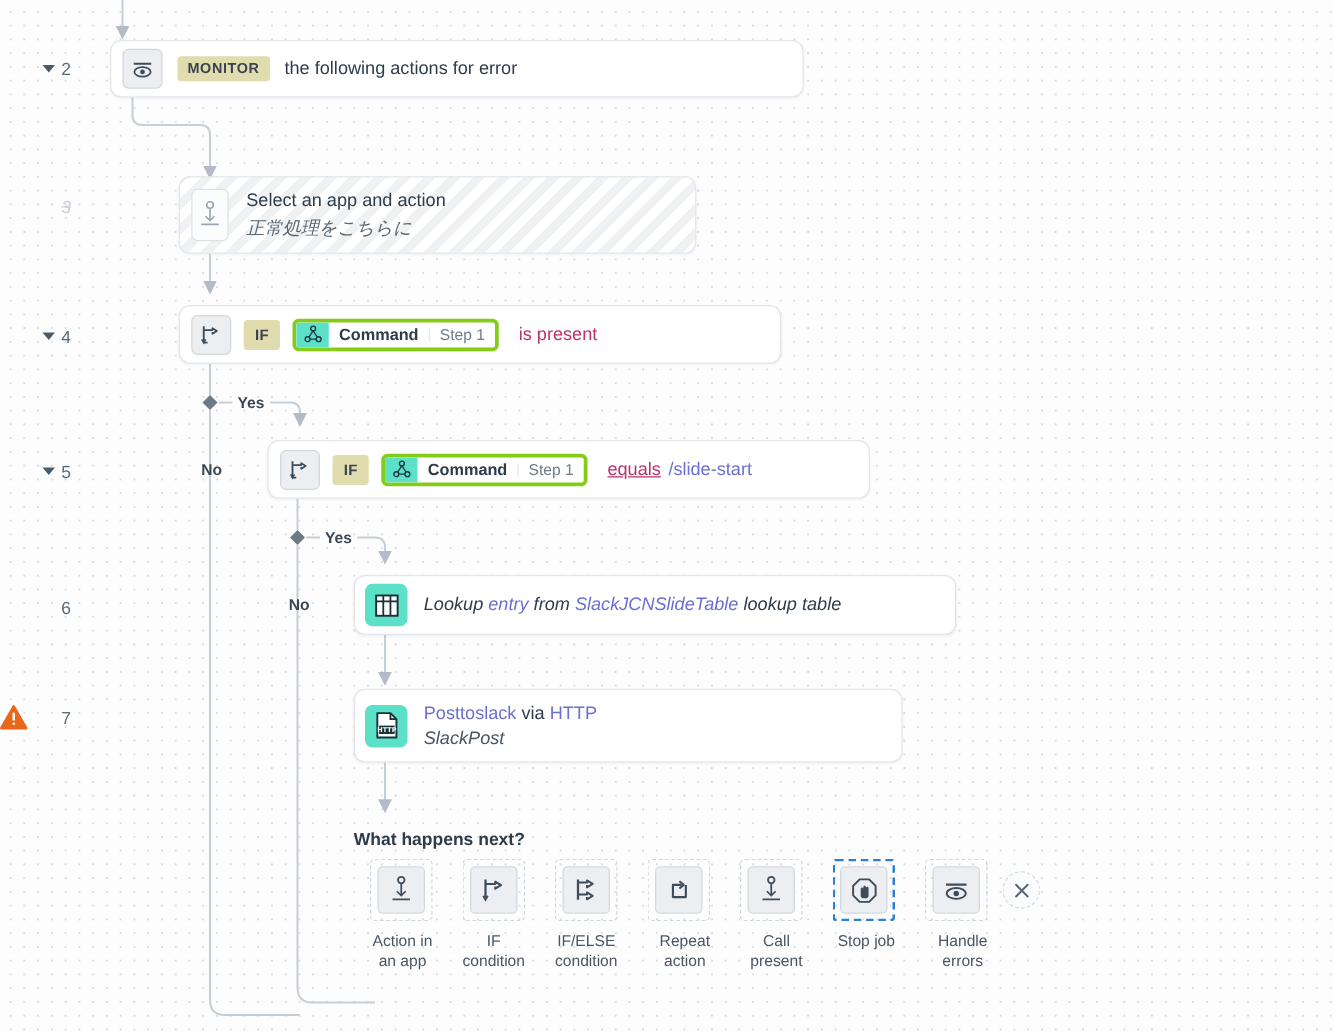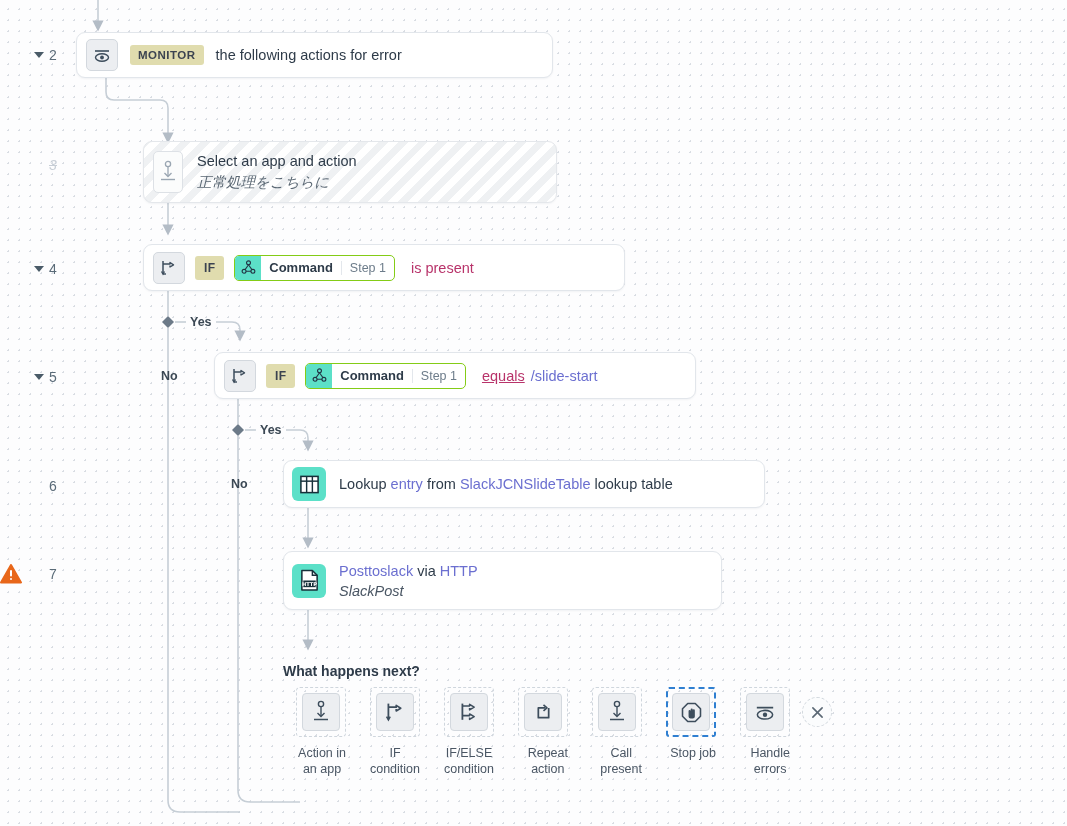--- a/index.html
+++ b/index.html
@@ -116,21 +116,21 @@
   .card-text {
     font-size: 14.5px;
     color: #2e3b49;
     white-space: nowrap;
   }
 
   
   .chip {
     display: flex;
     align-items: stretch;
-    border: 1px solid #84cc16;
+    border: 3px solid #84cc16;
     border-radius: 5px;
     overflow: hidden;
     background: #fff;
     height: 26px;
   }
   .chip-icon {
     width: 26px;
     background: #5ce0c8;
     display: flex;
     align-items: center;
@@ -325,21 +325,21 @@
   </div>
 
   <div class="warn-icon" style="left:0px; top:564px;">
     <svg width="22" height="20" viewBox="0 0 22 20" xmlns="http://www.w3.org/2000/svg">
       <path d="M11 1 L21 18.5 L1 18.5 Z" fill="#e8671a" stroke="#e8671a" stroke-width="2" stroke-linejoin="round"></path>
       <rect x="10" y="6" width="2" height="6.5" rx="1" fill="#fff"></rect>
       <rect x="10" y="14" width="2" height="2" rx="1" fill="#fff"></rect>
     </svg>
   </div>
 
-  <div class="card" style="left:76px; top:32px; width:477px; height:46px;text-align:center;">
+  <div class="card" style="left:88px; top:32px; width:555px; height:46px;text-align:center;">
     <div class="card-body" style="padding-left:9px; gap:12px;">
       <div class="tile">
         <svg width="20" height="20" viewBox="0 0 20 20" xmlns="http://www.w3.org/2000/svg">
           <line x1="3" y1="6" x2="17" y2="6" stroke="#3d4d5c" stroke-width="1.6"></line>
           <ellipse cx="10" cy="12.5" rx="6.5" ry="3.8" fill="none" stroke="#3d4d5c" stroke-width="1.4"></ellipse>
           <circle cx="10" cy="12.5" r="1.9" fill="#3d4d5c"></circle>
         </svg>
       </div>
       <span class="badge">MONITOR</span>
       <span class="card-text">the following actions for error</span>
@@ -424,21 +424,21 @@
       </span>
       <span class="op" style="margin-left:6px;text-decoration:underline;">equals</span>
       <span class="op val" style="margin-left:-4px;">/slide-start</span>
     </div>
   </div>
 
   <div class="branch-label" style="left:260px; top:423px;">Yes</div>
   <div class="branch-label" style="left:231px; top:477px;">No</div>
 
   <div class="card" style="left:283px; top:460px; width:482px; height:48px;">
-    <div class="card-body" style="padding-left:8px; gap:13px;">
+    <div class="card-body" style="padding-left:8px; gap:13px;font-style:italic;">
       <div class="app-icon lg">
         <svg width="21" height="21" viewBox="0 0 22 22" xmlns="http://www.w3.org/2000/svg">
           <rect x="2" y="2.5" width="18" height="17" fill="#fff" stroke="#17303a" stroke-width="1.6"></rect>
           <line x1="2" y1="7.5" x2="20" y2="7.5" stroke="#17303a" stroke-width="1.5"></line>
           <line x1="8" y1="2.5" x2="8" y2="19.5" stroke="#17303a" stroke-width="1.5"></line>
           <line x1="14" y1="2.5" x2="14" y2="19.5" stroke="#17303a" stroke-width="1.5"></line>
         </svg>
       </div>
       <span class="card-text"><span>Lookup </span><span class="lnk">entry</span><span> from </span><span class="lnk">SlackJCNSlideTable</span><span> lookup table</span></span>
     </div>

